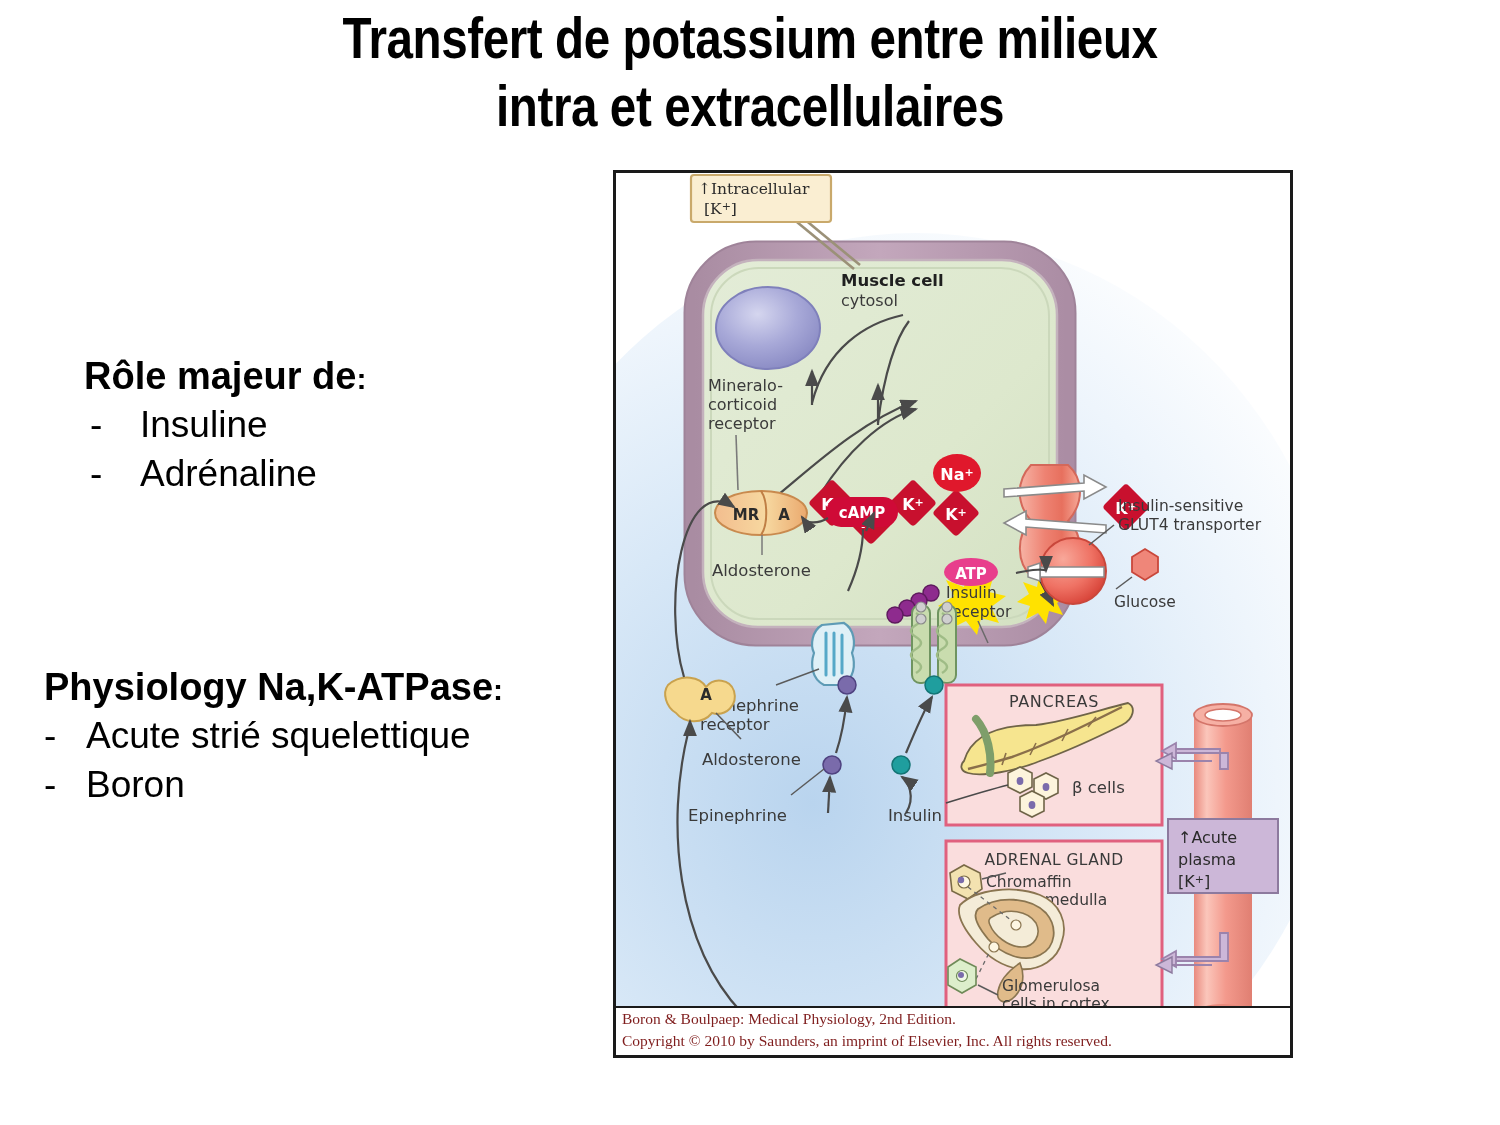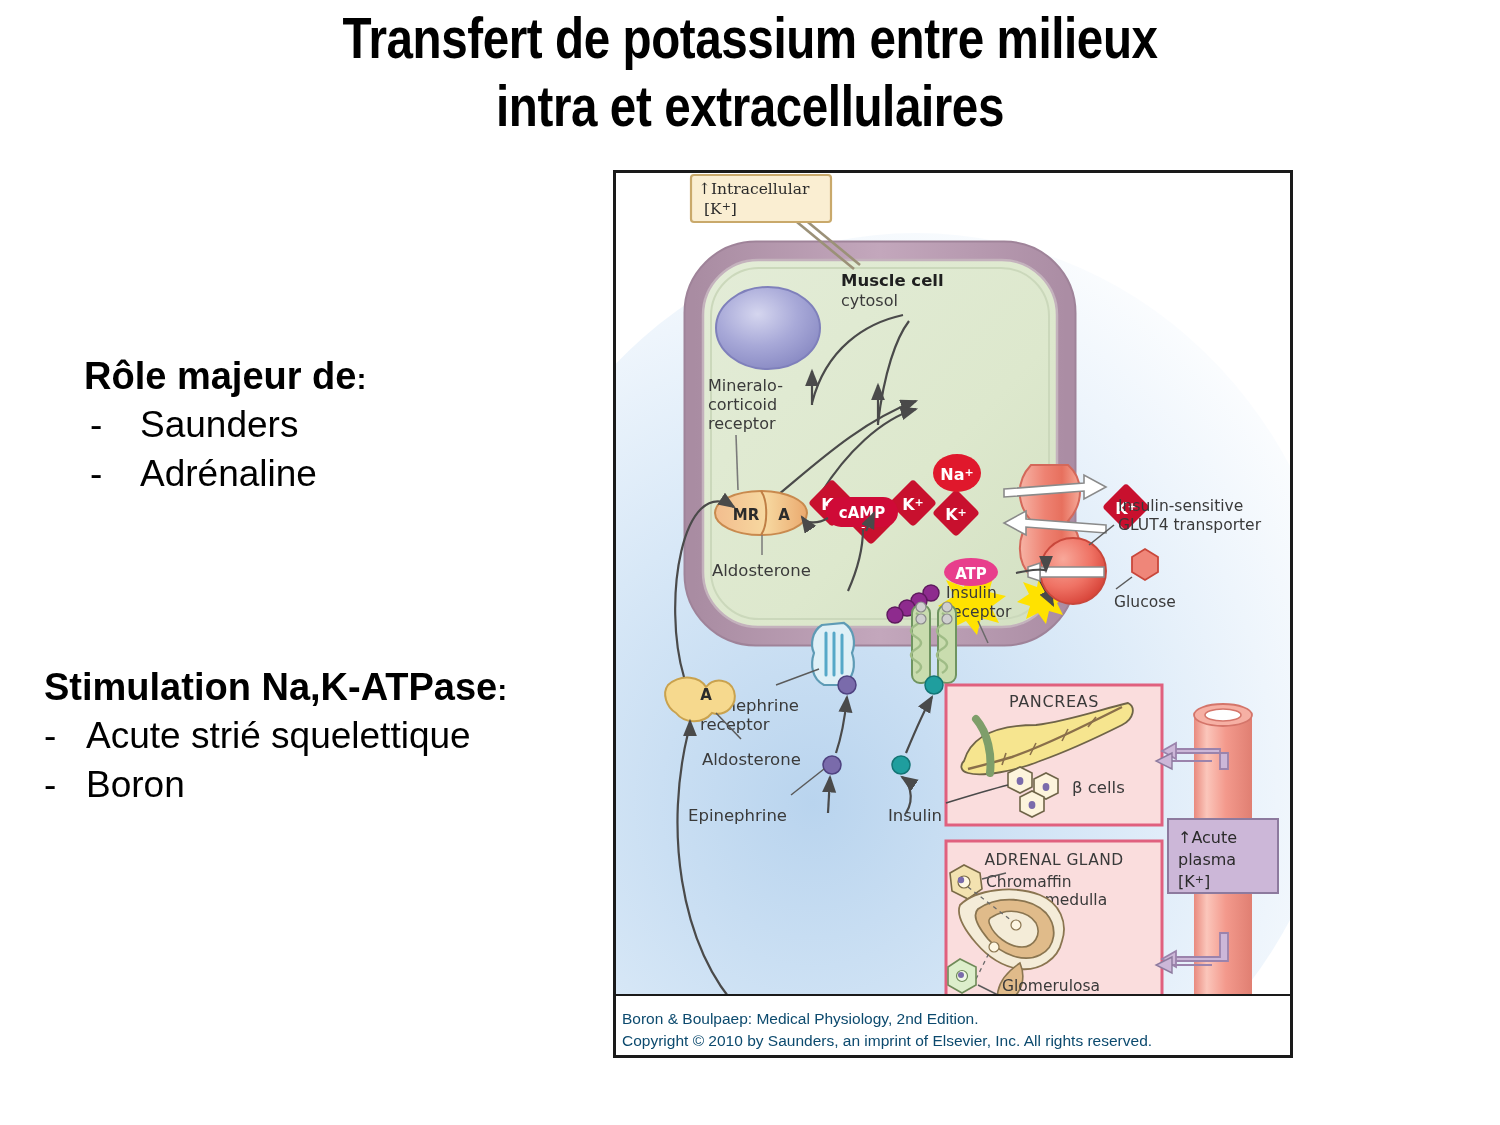--- a/index.html
+++ b/index.html
@@ -86,49 +86,49 @@
   }
   #fig-canvas svg { display: block; }
 
   
   #copyright {
     position: absolute;
     left: 0;
     bottom: 0;
     width: 100%;
     box-sizing: border-box;
-    padding: 12px 4px 3px 6px;
+    padding: 0 4px 3px 6px;
     border-top: 2px solid #1a1a1a;
     background: #ffffff;
     font-size: 15.5px;
     line-height: 1.42;
-    color: #0c4a6e;
-    font-family: Liberation Sans, sans-serif;
+    color: #7f1d1d;
+    font-family: Liberation Serif, serif;
   }
 </style>
 </head>
 <body>
 
 <div id="slide-title">Transfert de potassium entre milieux
 intra et extracellulaires</div>
 
 <div class="text-block" id="block-role">
   <div class="block-head"><span>Rôle majeur de</span><span class="colon">:</span></div>
   <div class="bullet-row">
     <span class="bullet-dash">-</span>
-    <span>Saunders</span>
+    <span>Insuline</span>
   </div>
   <div class="bullet-row">
     <span class="bullet-dash">-</span>
     <span>Adrénaline</span>
   </div>
 </div>
 
 <div class="text-block" id="block-stim">
-  <div class="block-head"><span>Stimulation Na,K-ATPase</span><span class="colon">:</span></div>
+  <div class="block-head"><span>Physiology Na,K-ATPase</span><span class="colon">:</span></div>
   <div class="bullet-row">
     <span class="bullet-dash">-</span>
     <span>Acute strié squelettique</span>
   </div>
   <div class="bullet-row">
     <span class="bullet-dash">-</span>
     <span>Boron</span>
   </div>
 </div>
 

